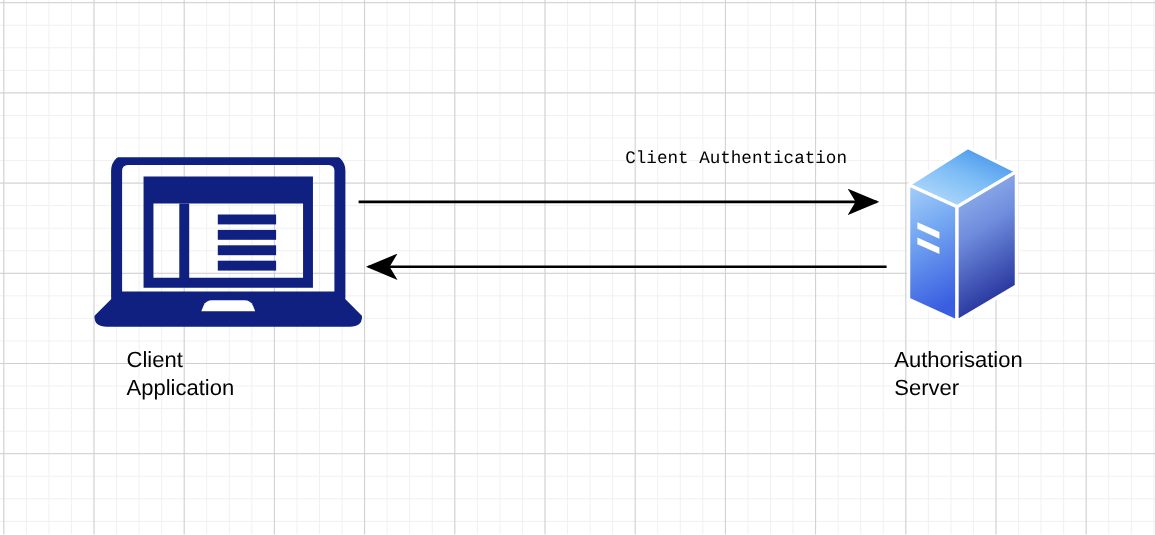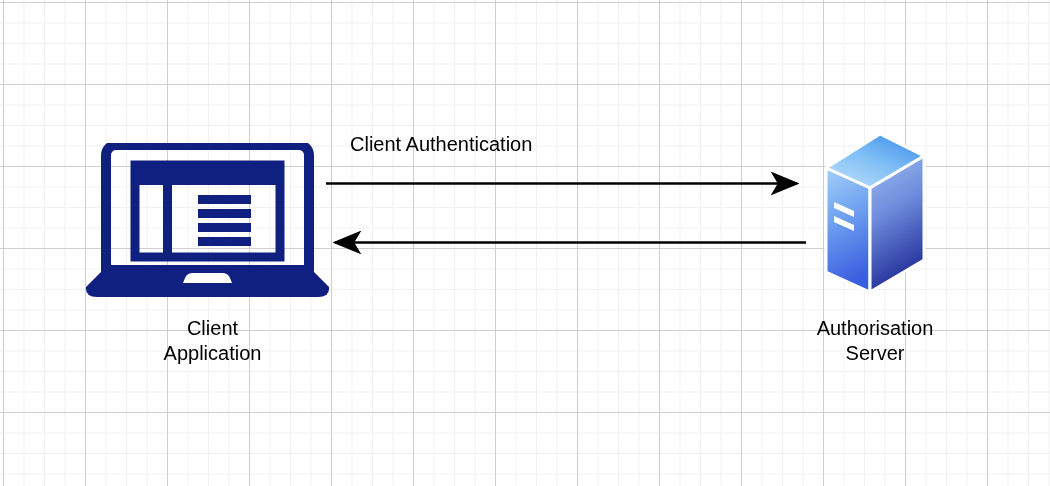--- a/index.html
+++ b/index.html
@@ -30,35 +30,34 @@
       0px 2px;
     font-family: "Liberation Sans", sans-serif;
   }
 
   .node {
     position: absolute;
   }
 
   .node-label {
     position: absolute;
-    text-align: center;
     color: #000000;
     font-family: "Liberation Sans", sans-serif;
     font-size: 20px;
     line-height: 25px;
     white-space: pre-line;
     letter-spacing: 0px;
   }
 
   .edge-label {
     position: absolute;
-    text-align: left;
+    text-align: right;
     color: #000000;
-    font-family: Liberation Sans, sans-serif;
-    font-size: 20px;
+    font-family: Liberation Mono, monospace;
+    font-size: 16px;
     line-height: 24px;
     white-space: nowrap;
   }
 
   
   #laptop-icon { left: 85px; top: 143px; width: 245px; height: 155px; }
   #server-icon { left: 818px; top: 130px; width: 115px; height: 170px; }
 
   
   .edge-svg { position: absolute; left: 0; top: 0; width: 1050px; height: 486px; pointer-events: none; }
@@ -115,21 +114,21 @@
       <polygon points="8,38 62,4 106,26 52,58" fill="url(#gradTop)" stroke="#ffffff" stroke-width="3" stroke-linejoin="round"></polygon>
 
       <polygon points="8,38 52,58 52,162 8,142" fill="url(#gradSide)" stroke="#ffffff" stroke-width="3" stroke-linejoin="round"></polygon>
 
       <polygon points="52,58 106,26 106,130 52,162" fill="url(#gradFront)" stroke="#ffffff" stroke-width="3" stroke-linejoin="round"></polygon>
 
       <polygon points="16,72 36,81 36,87 16,78" fill="#ffffff"></polygon>
       <polygon points="16,86 36,95 36,101 16,92" fill="#ffffff"></polygon>
     </svg>
   </div>
-  <div class="node-label" style="left:775px; top:316px; width:200px;">Authorisation
+  <div class="node-label" style="left:813px; top:316px; width:200px;">Authorisation
 Server</div>
 
   <svg class="edge-svg" viewBox="0 0 1050 486" xmlns="http://www.w3.org/2000/svg">
     <defs>
       <marker id="arrowRight" markerWidth="12" markerHeight="10" refX="11" refY="5" orient="auto" markerUnits="strokeWidth">
         <path d="M0,0 L12,5 L0,10 L3,5 Z" fill="#000000"></path>
       </marker>
       <marker id="arrowLeft" markerWidth="12" markerHeight="10" refX="11" refY="5" orient="auto" markerUnits="strokeWidth">
         <path d="M0,0 L12,5 L0,10 L3,5 Z" fill="#000000"></path>
       </marker>

